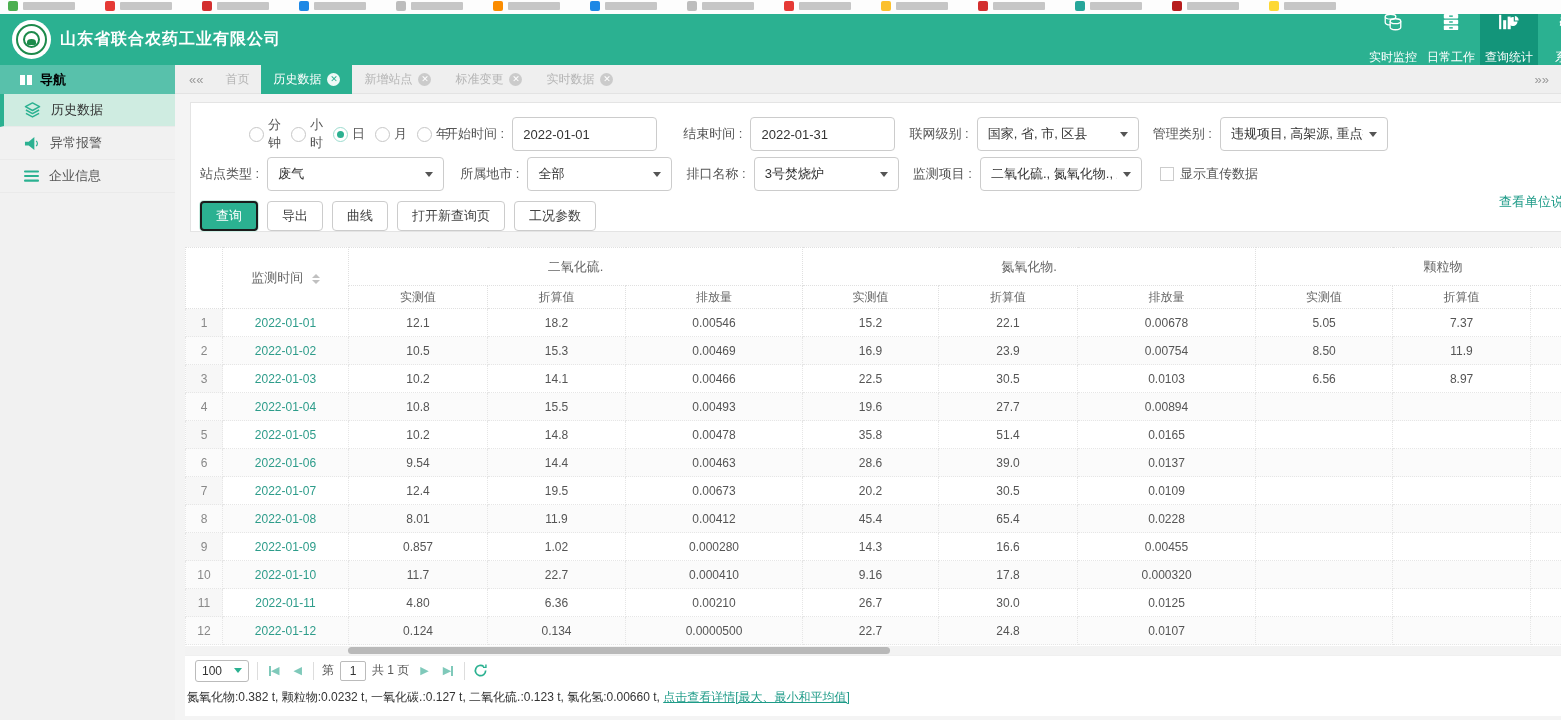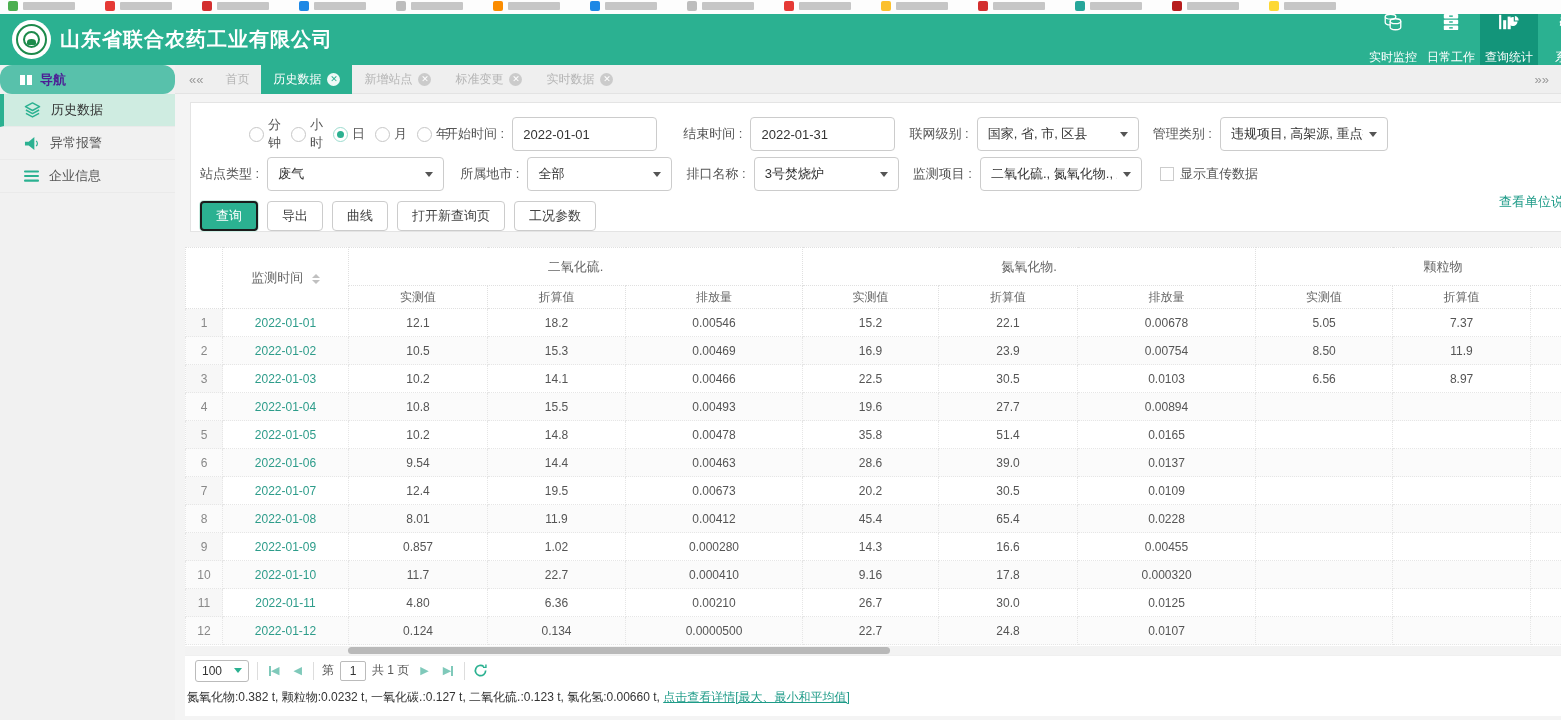--- a/index.html
+++ b/index.html
@@ -17,30 +17,30 @@
   .bm .txt { width:52px; height:8px; background:#8f8f8f; opacity:.5; border-radius:1px; }
   
   .app-header { position:absolute; top:14px; left:0; right:0; height:51px; background:#2bb191; }
   .logo { position:absolute; left:12px; top:6px; width:39px; height:39px; border-radius:50%;
     background:#fff; display:flex; align-items:center; justify-content:center; }
   .logo .ring { width:31px; height:31px; border:2px solid #1d8a4b; border-radius:50%;
     display:flex; align-items:center; justify-content:center; }
   .logo .core { width:17px; height:17px; border:2px solid #1d8a4b; border-radius:50%; position:relative; overflow:hidden;}
   .logo .core:after{ content:""; position:absolute; left:2px; right:2px; bottom:1px; height:6px; background:#1d8a4b; border-radius:50% 50% 0 0; }
   .app-title { position:absolute; left:60px; top:0; height:51px; display:flex; align-items:center;
-    color:#fff; font-size:20px; font-weight:bold; letter-spacing:1px; }
+    color:#fff; font-size:16px; font-weight:bold; letter-spacing:1px; }
   .top-nav { position:absolute; left:1364px; top:0; height:51px; display:flex; }
   .top-nav .tn-item { width:58px; height:51px; display:flex; flex-direction:column; align-items:center;
     justify-content:center; gap:18px; color:#fff; font-size:12px; cursor:pointer; }
   .top-nav .tn-item.active { background:#13957a; }
   .tn-icon svg { display:block; }
   
   .sidebar { position:absolute; top:65px; left:0; width:175px; bottom:0; background:#f1f1f1; }
-  .side-head { height:29px; background:#58c1ab; color:#4c1d95; font-size:13px; font-weight:bold;
-    display:flex; align-items:center; gap:8px; padding-left:20px;border-radius:12px; }
+  .side-head { height:29px; background:#58c1ab; color:#000000; font-size:13px; font-weight:bold;
+    display:flex; align-items:center; gap:8px; padding-left:20px; }
   .side-head .blocks { display:inline-block; width:12px; height:10px;
     background:linear-gradient(90deg,#fff 0 5px,transparent 5px 7px,#fff 7px 12px); }
   .side-item { height:33px; display:flex; align-items:center; gap:10px; padding-left:24px;
     font-size:13px; color:#555; border-bottom:1px solid #eaeaea; cursor:pointer; background:#f1f1f1; }
   .side-item.active { background:#cfece1; border-left:4px solid #2bb191; padding-left:20px; color:#333; }
   .side-icon { color:#2bb191; display:flex; }
   
   .tabbar { position:absolute; top:65px; left:175px; right:0; height:29px; background:#efefef;
     border-bottom:1px solid #e3e3e3; display:flex; align-items:center; }
   .tab-scroll-left { margin:0 10px 0 14px; color:#9a9a9a; font-size:13px; cursor:pointer; }

